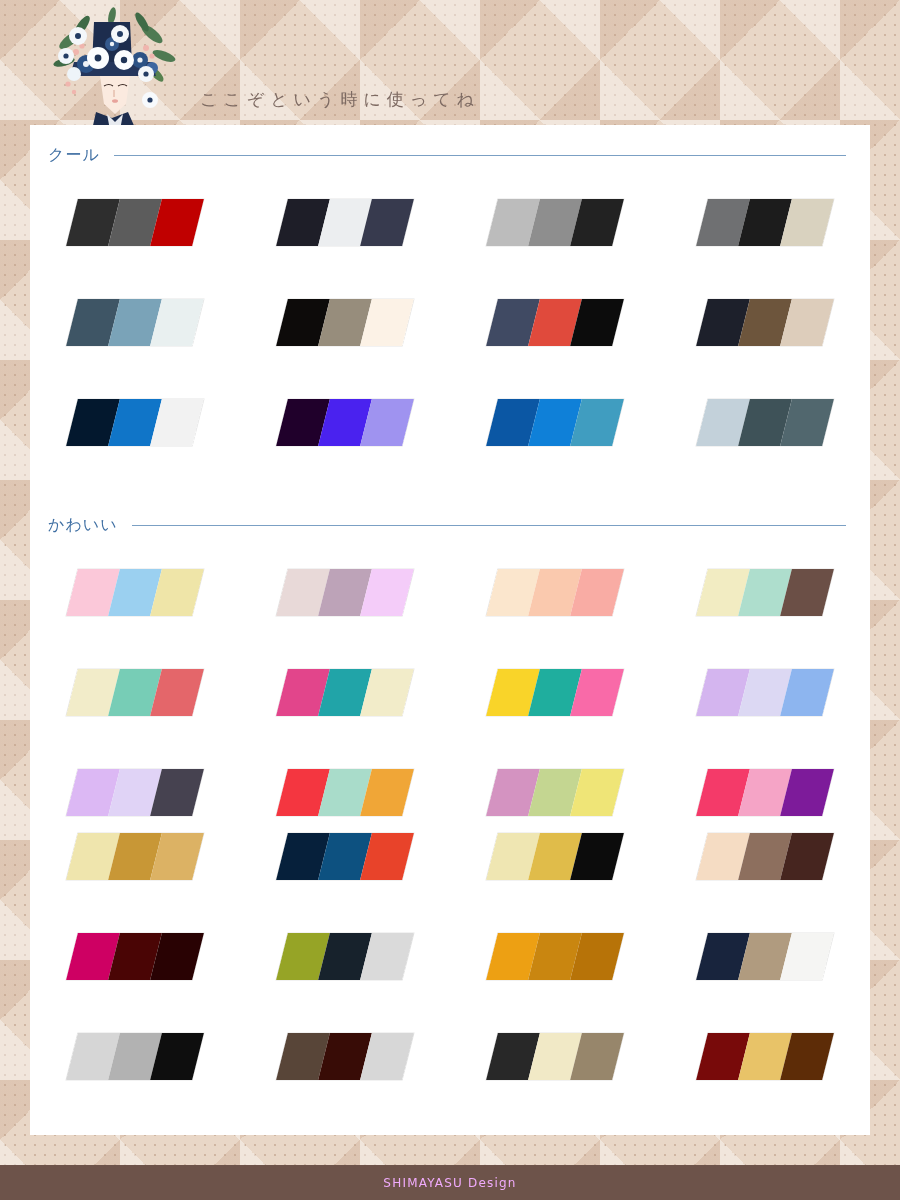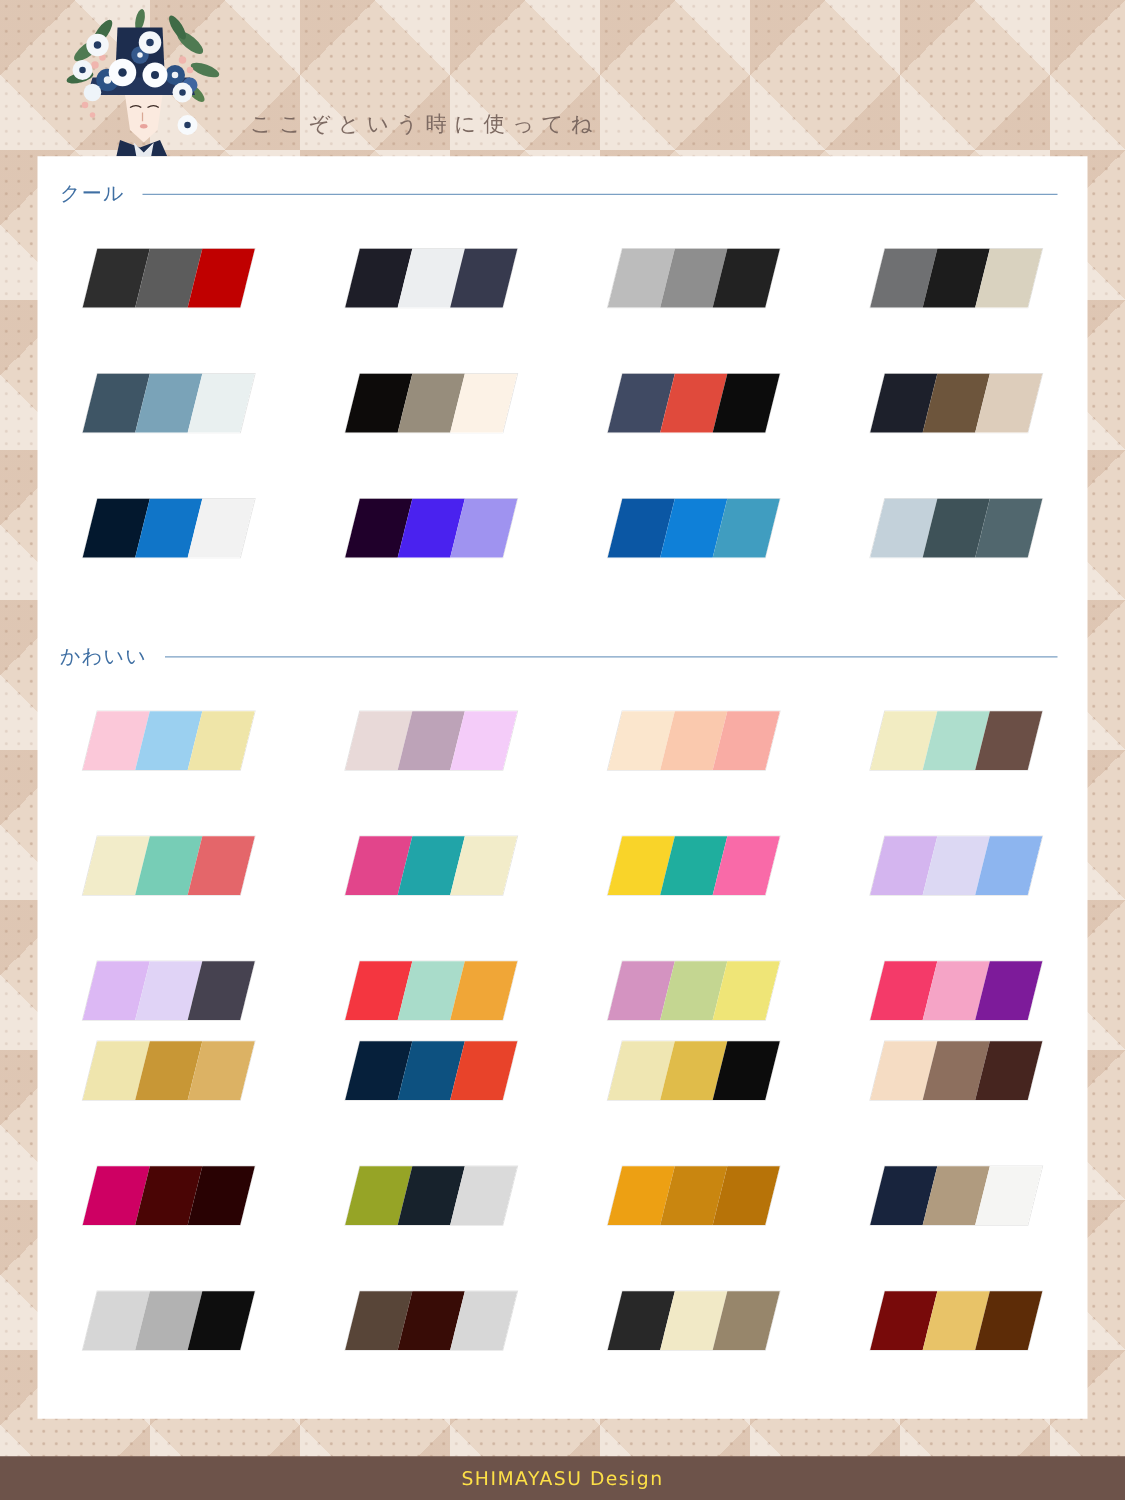--- a/index.html
+++ b/index.html
@@ -132,22 +132,22 @@
     left: 0;
     bottom: 0;
     width: 900px;
     height: 35px;
     background: #6d534a;
     display: flex;
     align-items: center;
     justify-content: center;
   }
   .footer-text {
-    color: #fde047;
-    font-size: 15px;
+    color: #f0abfc;
+    font-size: 12px;
     letter-spacing: 1.2px;
     font-family: "DejaVu Sans", sans-serif;
   }
 </style>
 </head>
 <body>
 
 <div class="page"></div>
 
 <div class="header">

